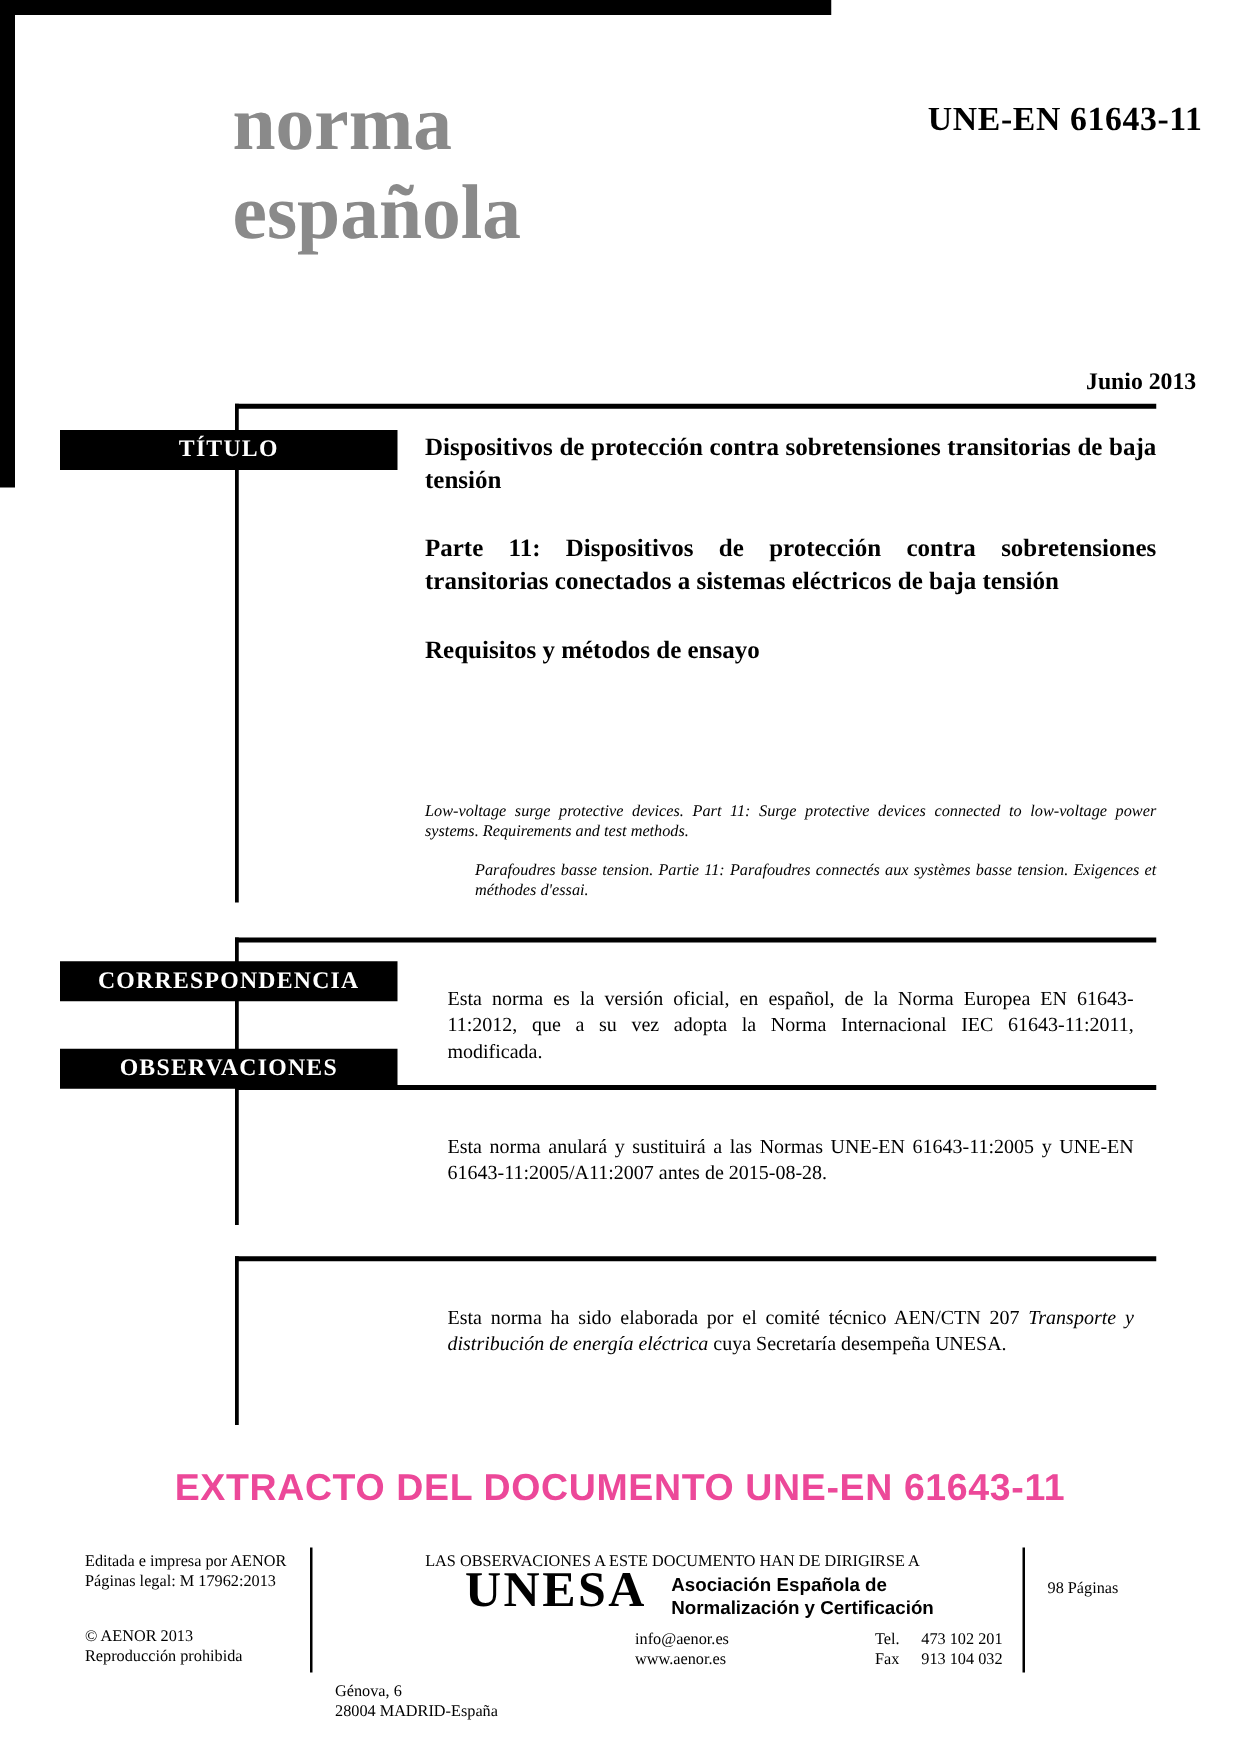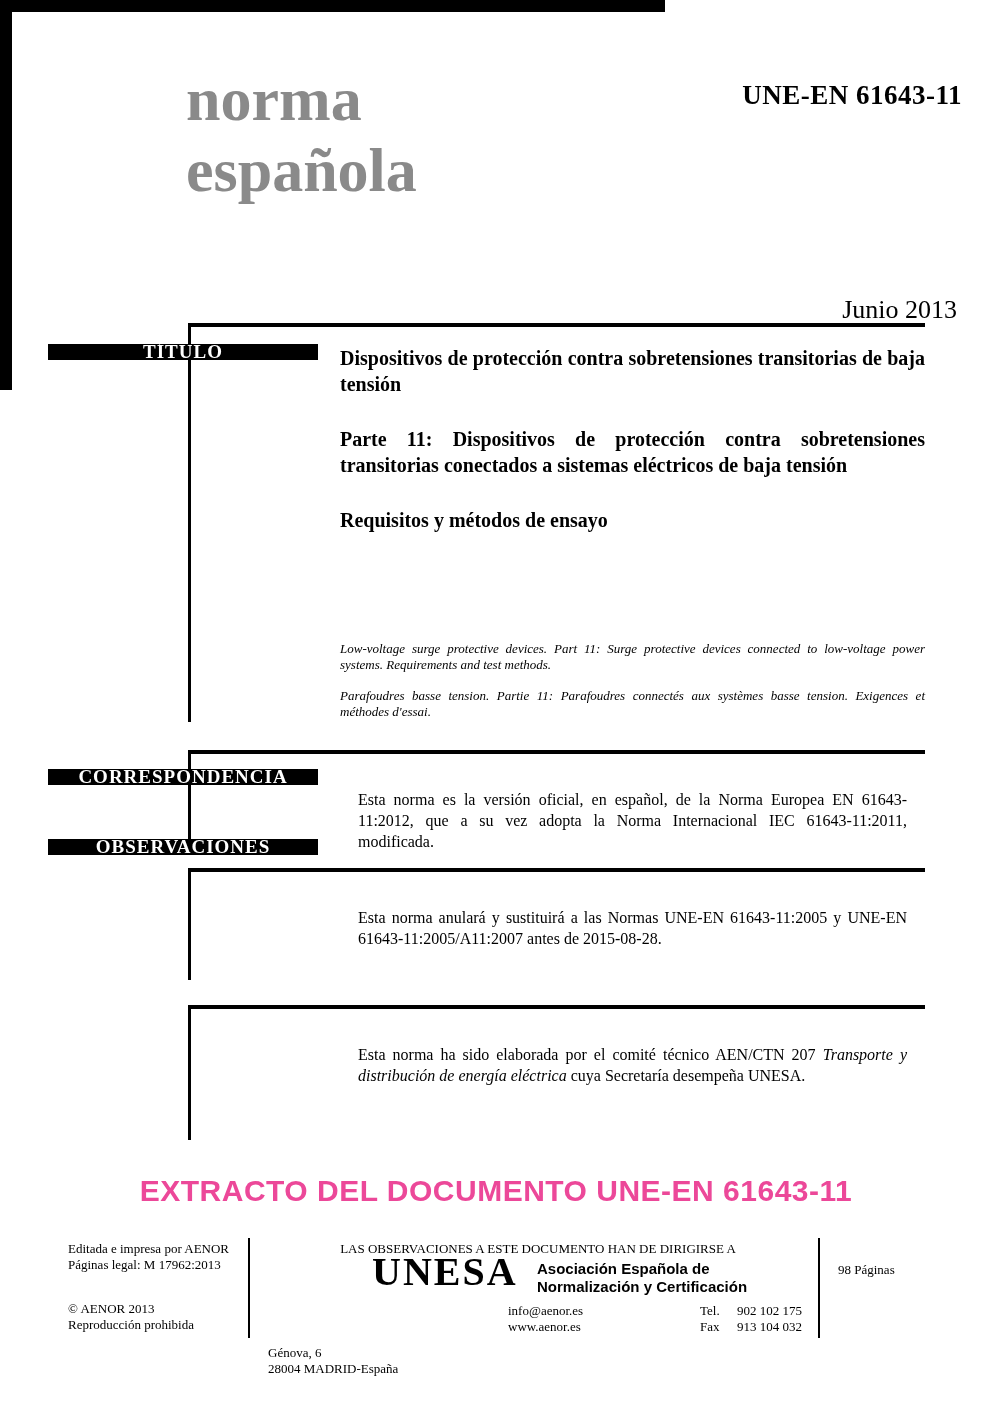--- a/index.html
+++ b/index.html
@@ -8,32 +8,32 @@
     font-family:"Liberation Serif","DejaVu Serif",serif;color:#000;padding-left:32px;
   }
   .abs{position:absolute;}
   
   .frame-top{left:0;top:0;width:665px;height:12px;background:#000;}
   .frame-left{left:0;top:0;width:12px;height:390px;background:#000;}
   
   .brand{left:186px;top:64px;font-size:62px;font-weight:bold;line-height:71px;color:#8a8a8a;}
   
   .une-number{right:62px;top:80px;font-size:27px;font-weight:bold;letter-spacing:0.5px;}
-  .date{right:67px;top:295px;font-size:26px;font-weight:normal;}
+  .date{right:67px;top:295px;font-size:19px;font-weight:bold;}
   
   .hrule{left:188px;width:737px;height:4px;background:#000;}
   .vrule{left:188px;width:3px;background:#000;}
-  .label-box{left:48px;width:270px;height:16px;background:#000;color:#fff;
+  .label-box{left:48px;width:270px;height:32px;background:#000;color:#fff;
     display:flex;align-items:center;justify-content:center;
     font-size:19px;font-weight:bold;letter-spacing:1px;}
   .textcol{left:340px;width:585px;text-align:justify;}
   .title-par{margin:0;font-size:20px;font-weight:bold;line-height:26px;}
   .title-par + .title-par{margin-top:29px;}
   .lang-par{margin:0;font-size:13px;font-style:italic;line-height:16px;}
-  .lang-par + .lang-par{margin-top:15px;}
+  .lang-par + .lang-par{margin-top:15px;margin-left:40px;}
   .section-text{margin:18px;font-size:16px;line-height:21px;}
   .italic{font-style:italic;}
   
   .extract{left:0;top:1174px;width:992px;text-align:center;color:#ec4899;
     font-family:"Liberation Sans","DejaVu Sans",sans-serif;
     font-size:30px;font-weight:bold;letter-spacing:0.5px;}
   
   .ft{font-size:13px;line-height:16px;}
   .ft-div{width:2px;background:#000;top:1238px;height:100px;}
   .aenor-logo{left:372px;top:1252px;font-size:40px;font-weight:bold;letter-spacing:2px;line-height:40px;}
@@ -116,20 +116,20 @@
   </div>
   <div class="abs ft" style="left:508px;top:1303px;">
     <div>info@aenor.es</div>
     <div>www.aenor.es</div>
   </div>
   <div class="abs ft" style="left:700px;top:1303px;">
     <div>Tel.</div>
     <div>Fax</div>
   </div>
   <div class="abs ft" style="left:737px;top:1303px;">
-    <div>902 102 175</div>
+    <div>473 102 201</div>
     <div>913 104 032</div>
   </div>
 
   <div class="abs ft-div" style="left:818px;"></div>
   <div class="abs ft" style="left:838px;top:1262px;">98 Páginas</div>
 
 </div>
 
 </body></html>

